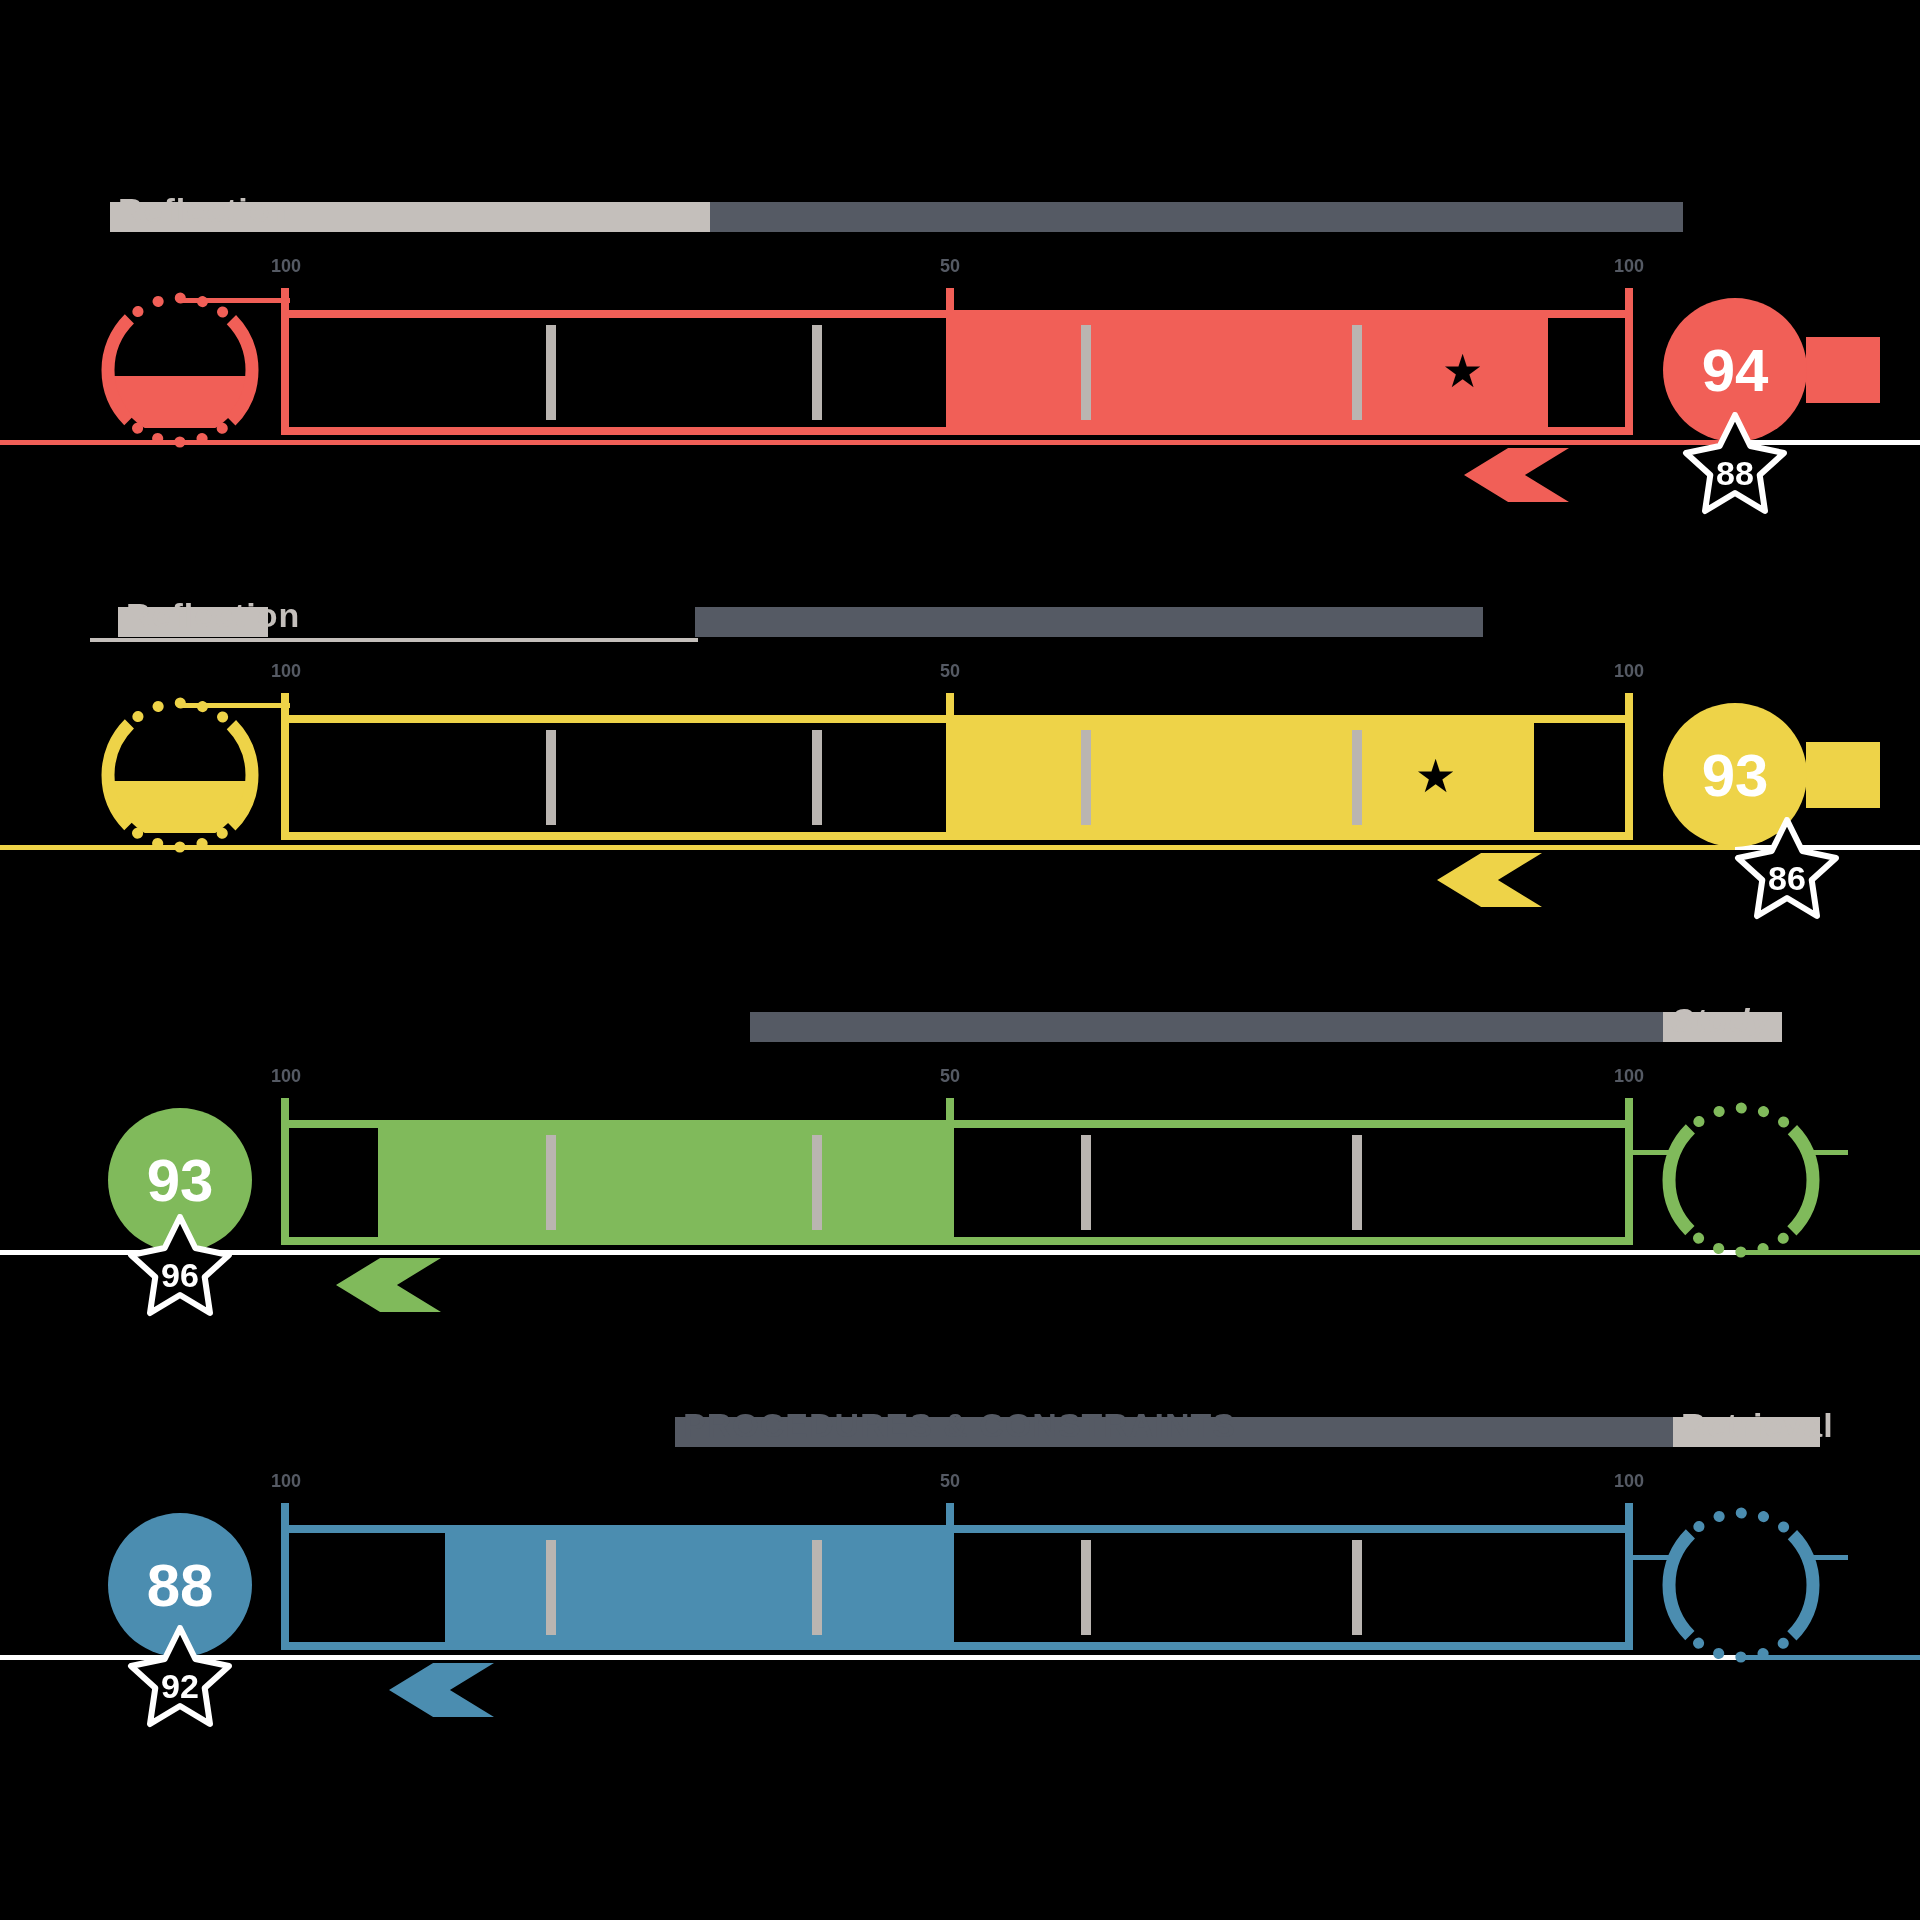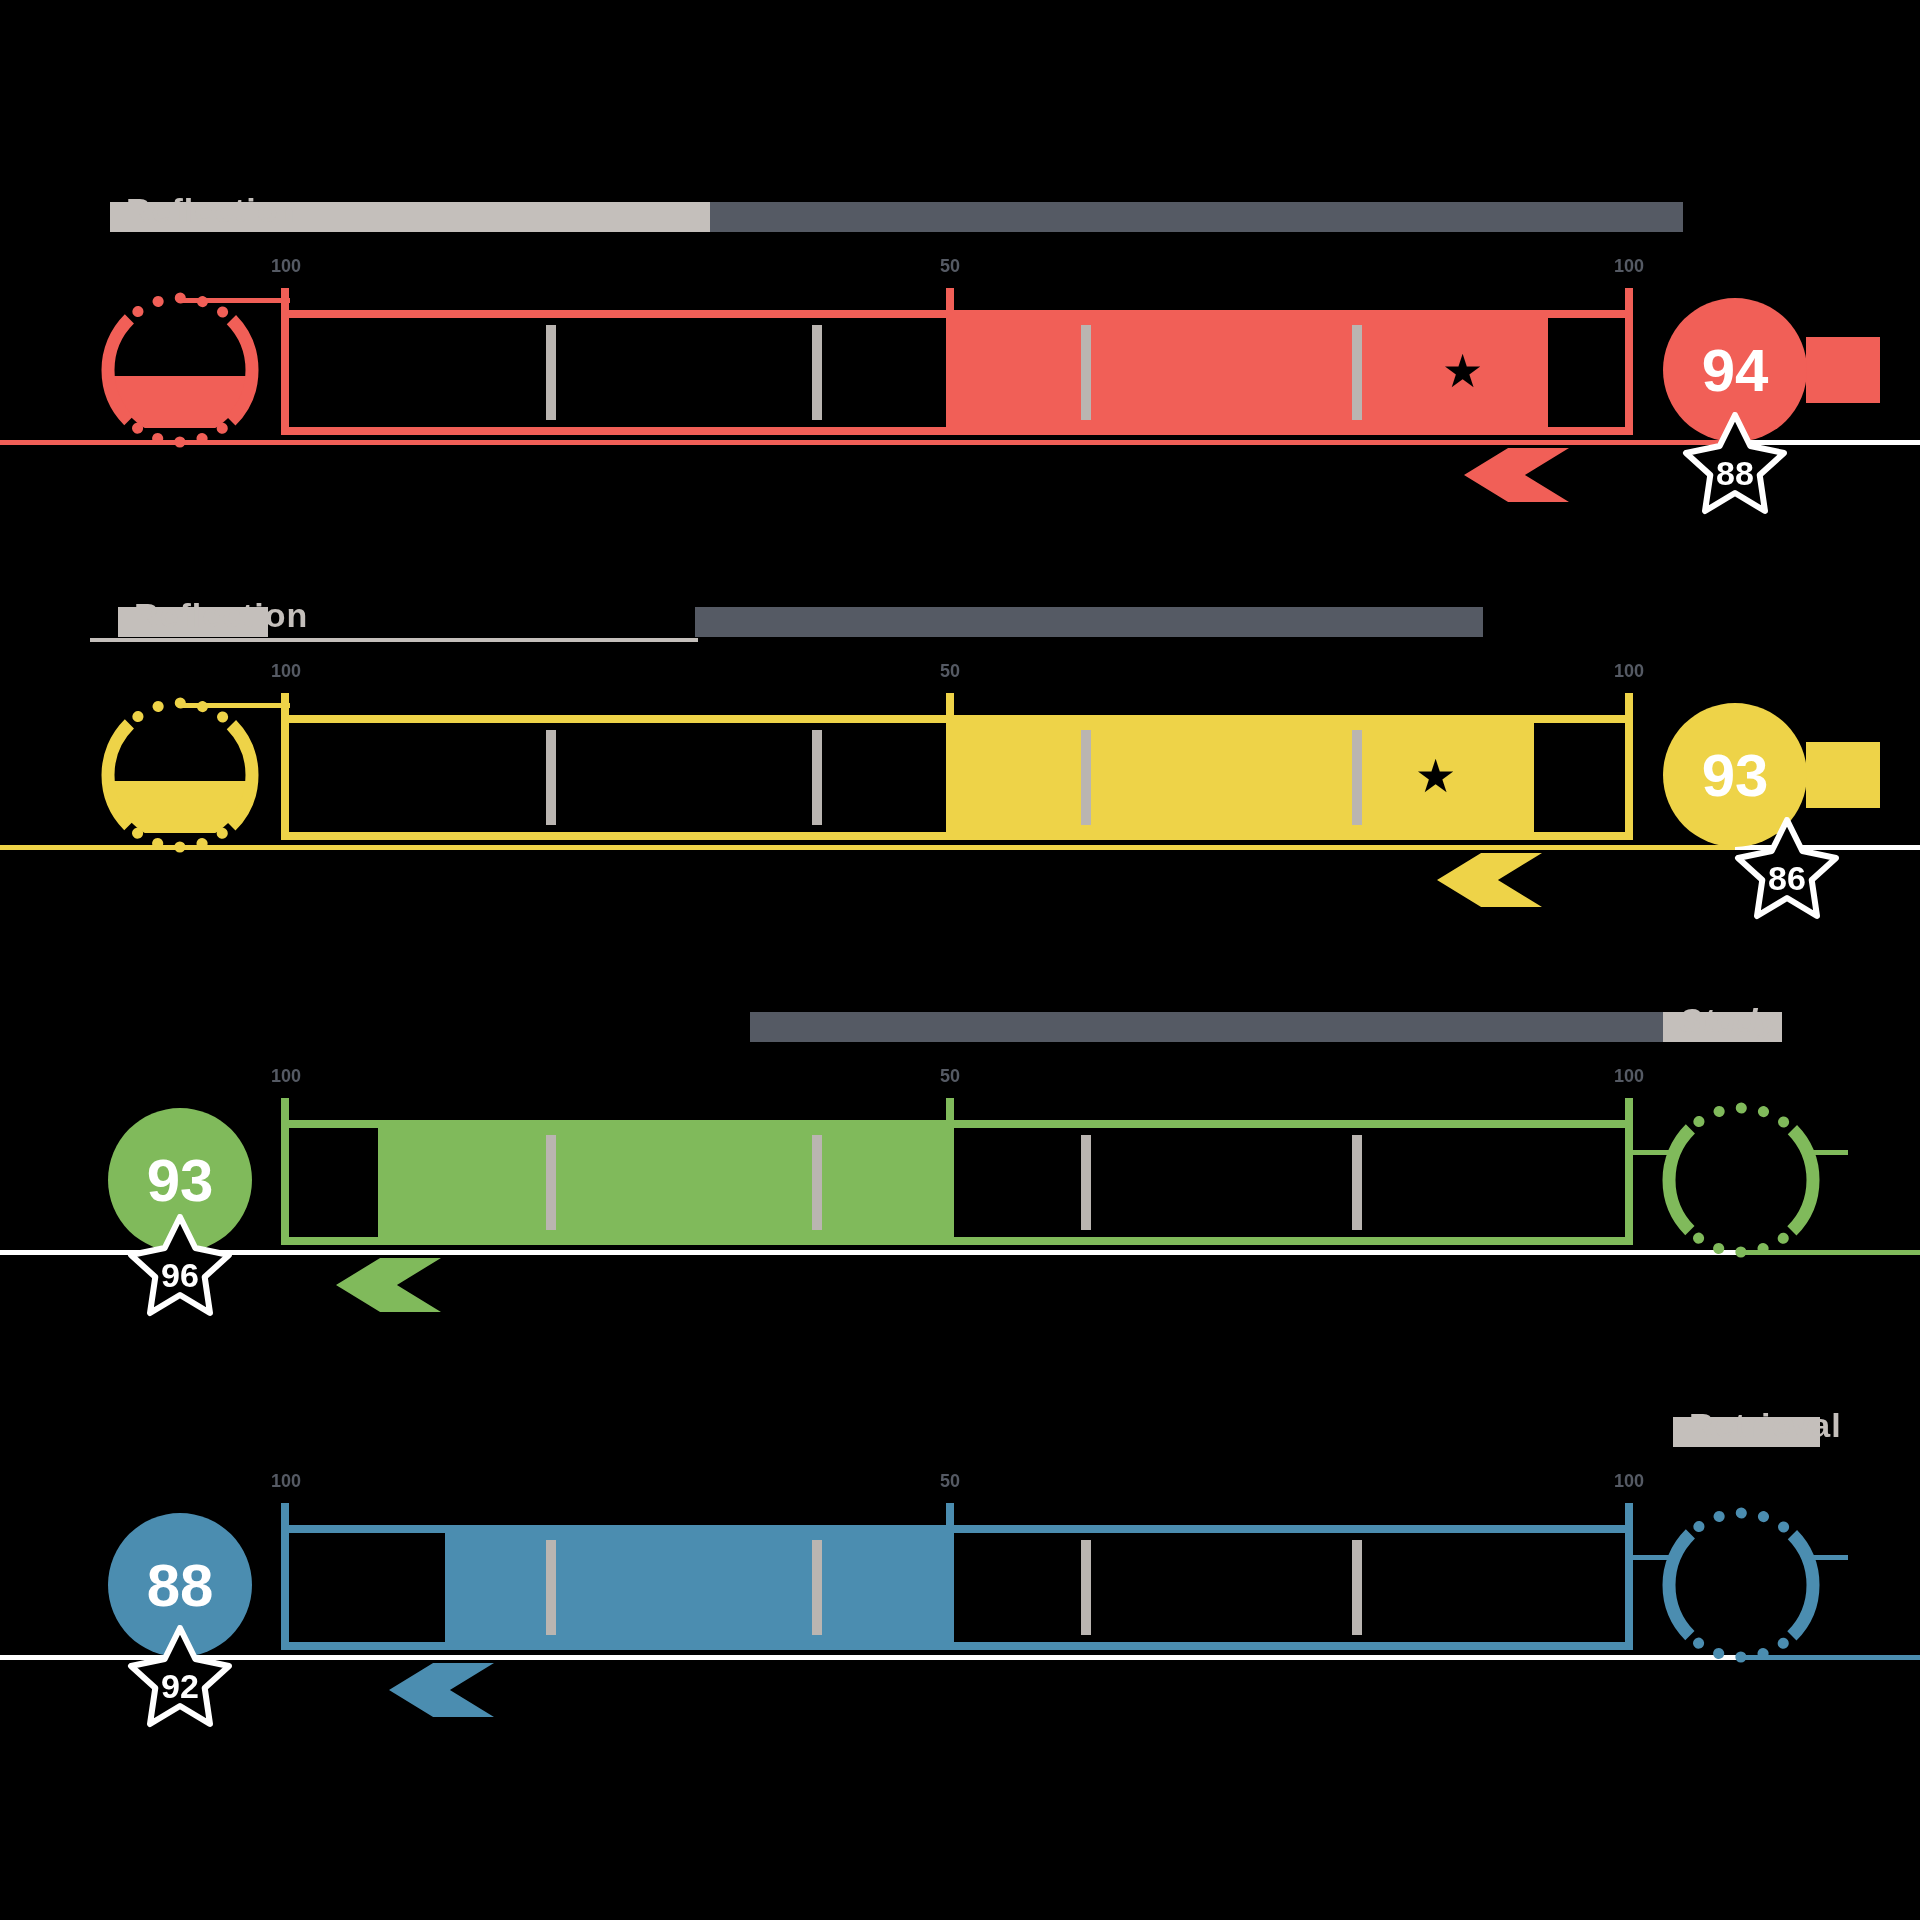--- a/index.html
+++ b/index.html
@@ -1,20 +1,20 @@
 <!DOCTYPE html>
 <html><head>
 <meta charset="utf-8">
 <style>
   html,body{margin:0;padding:0;background:#000;width:1920px;height:1920px;overflow:hidden;
     font-family:"Liberation Sans",sans-serif;}
   #stage{position:absolute;left:0;top:0;width:1920px;height:1920px;background:#000;}
   .abs{position:absolute;}
   .strip-text{display:block;font-weight:bold;font-size:34px;letter-spacing:1px;
-    margin-top:-11px;padding-left:16px;white-space:nowrap;}
+    margin-top:-11px;padding-left:8px;white-space:nowrap;}
   .scale-label{font-weight:bold;font-size:18px;color:#555a64;transform:translateX(-50%);}
   .score-num{font-weight:bold;font-size:60px;color:#fff;}
   .bar-star{font-size:46px;color:#000;line-height:1;}
 </style>
 </head>
 <body>
 
 <div id="stage">
     <div class="abs" style="left: 0px; top: 200px; width: 1920px; height: 400px;">
       <div class="abs" style="left: 110px; top: 2px; width: 600px; height: 30px; background: rgb(196, 191, 187);">
@@ -140,20 +140,23 @@
   </svg></div>
       <div class="abs" style="left: 108px; top: 98px; width: 144px; height: 144px; border-radius: 50%; background: rgb(128, 186, 91); display: flex; align-items: center; justify-content: center;">
         <span class="score-num">93</span>
       </div>
       <div class="abs" style="left: 125px; top: 204px; width: 110px; height: 110px;"><svg width="110" height="110" viewBox="0 0 110 110">
     <polygon points="55,3 70.3,34 104,41 79.7,63 85,99 55,81 25,99 30.3,63 6,41 39.7,34" fill="#000" stroke="#fff" stroke-width="6" stroke-linejoin="round"></polygon>
     <text x="55" y="73" text-anchor="middle" fill="#fff" font-family="Liberation Sans, sans-serif" font-weight="bold" font-size="34">96</text>
   </svg></div>
     </div>
     <div class="abs" style="left: 0px; top: 1415px; width: 1920px; height: 400px;">
+      <div class="abs" style="left: 675px; top: 2px; width: 998px; height: 30px; background: rgb(85, 90, 100);">
+        <span class="strip-text" style="color: rgb(85, 90, 100);">PROCEDURES &amp; CONSTRAINTS</span>
+      </div>
       <div class="abs" style="left: 1673px; top: 2px; width: 147px; height: 30px; background: rgb(196, 191, 187);">
         <span class="strip-text" style="color: rgb(196, 191, 187);">Retrieval</span>
       </div>
       <div class="abs scale-label" style="left: 286px; top: 56px;">100</div>
       <div class="abs scale-label" style="left: 950px; top: 56px;">50</div>
       <div class="abs scale-label" style="left: 1629px; top: 56px;">100</div>
       <div class="abs" style="left: 281px; top: 88px; width: 8px; height: 24px; background: rgb(75, 141, 176);"></div>
       <div class="abs" style="left: 946px; top: 88px; width: 8px; height: 24px; background: rgb(75, 141, 176);"></div>
       <div class="abs" style="left: 1625px; top: 88px; width: 8px; height: 24px; background: rgb(75, 141, 176);"></div>
       <div class="abs" style="left: 1629px; top: 140px; width: 219px; height: 5px; background: rgb(75, 141, 176);"></div>

